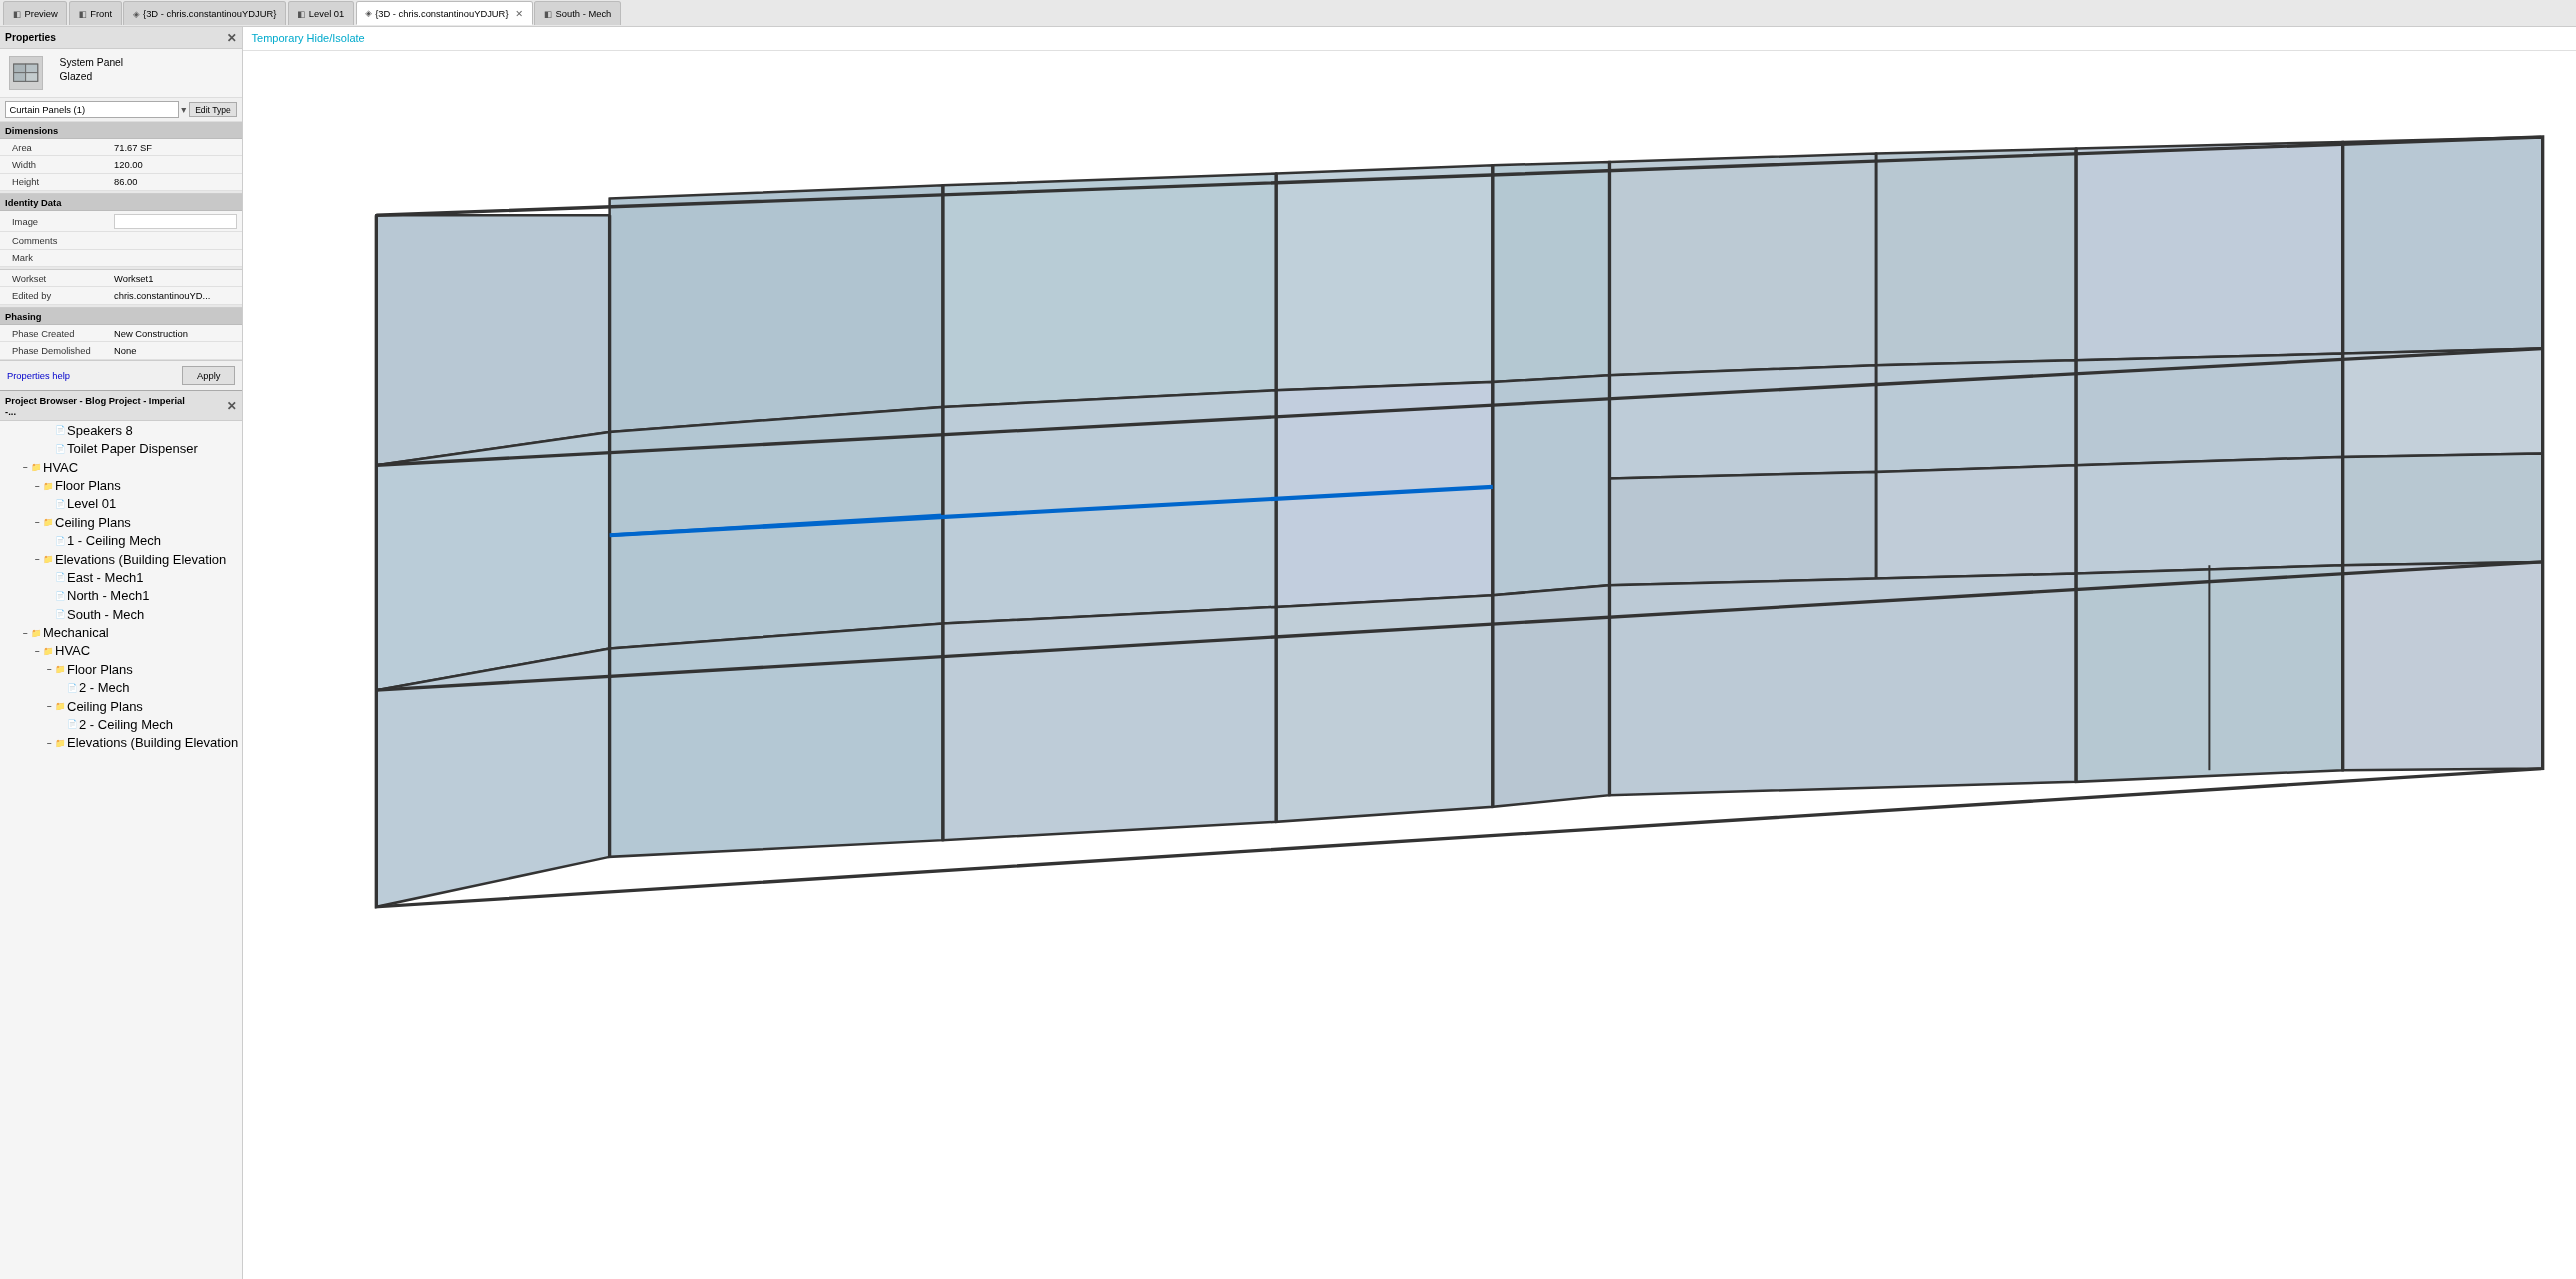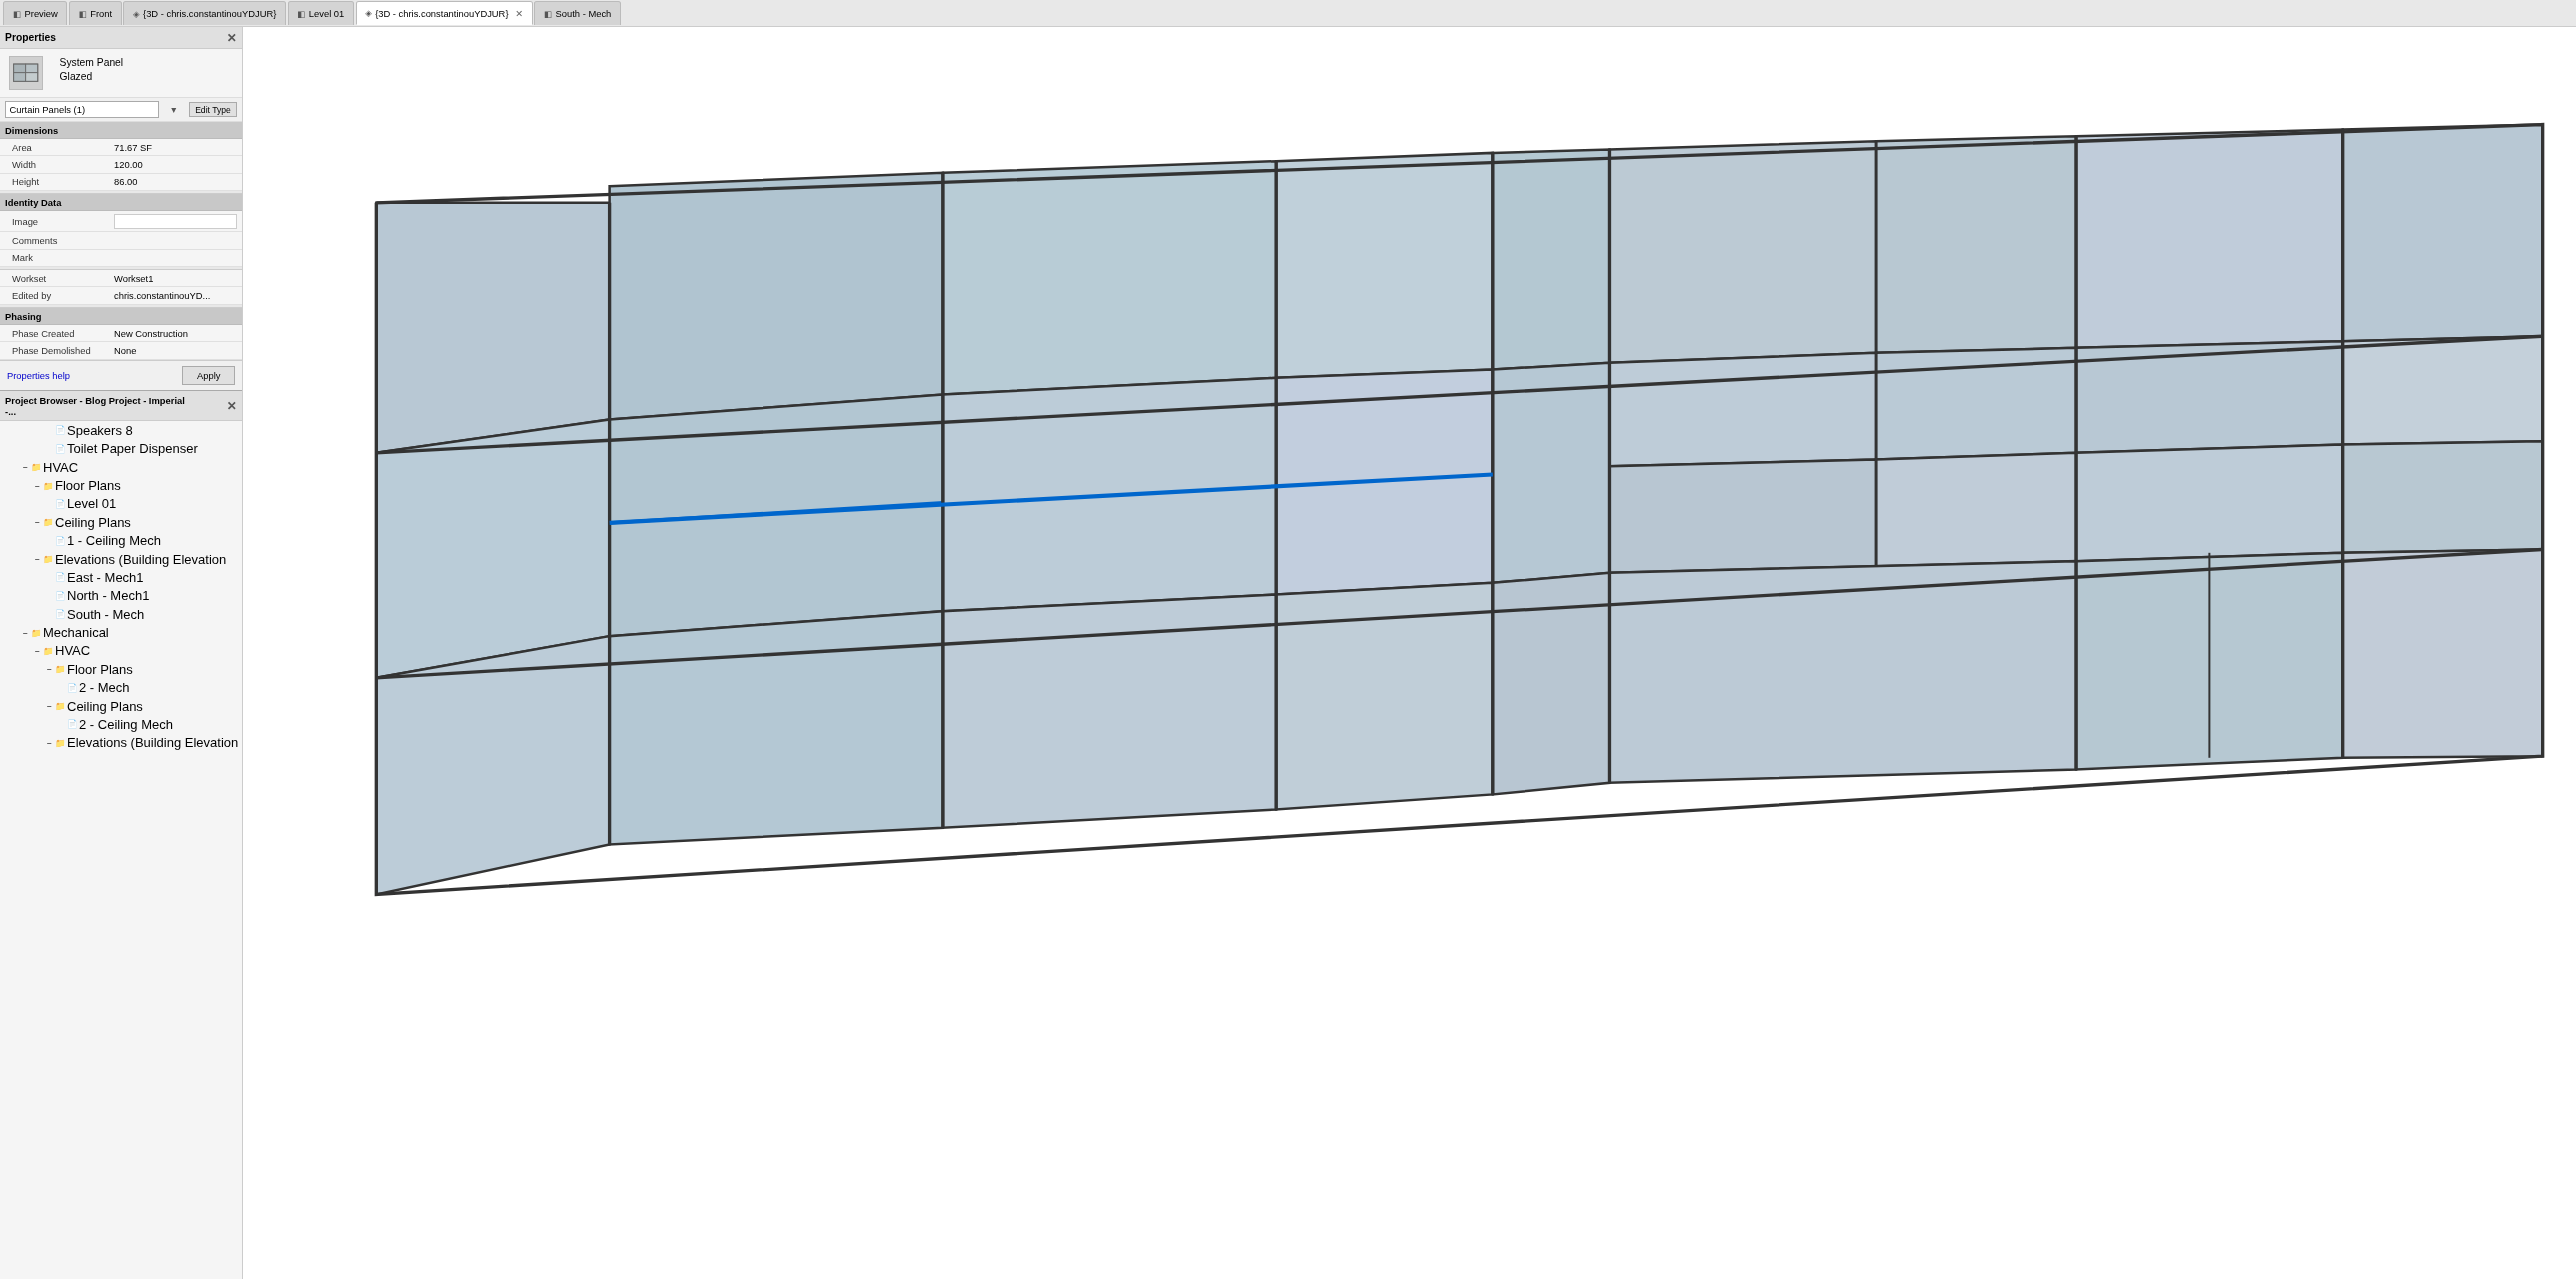--- a/index.html
+++ b/index.html
@@ -98,21 +98,21 @@
     }
     .object-name { font-size: 10.3px; line-height: 1.4; }
 
     
     .selector-row {
       display: flex;
       align-items: center;
       padding: 3.4px 5.1px;
       background: #f0f0f0;
       border-bottom: 0.9px solid #ddd;
-      gap: 11px;
+      gap: 1px;
     }
     .selector-dropdown {
       flex: 1;
       font-size: 9.4px;
       padding: 1.7px 3.4px;
       border: 0.9px solid #aaa;
       background: white;
       appearance: none;
       cursor: pointer;
     }
@@ -496,20 +496,21 @@
           <span class="tree-toggle">−</span>
           <span class="tree-icon">📁</span>
           <span class="tree-label">Elevations (Building Elevation</span>
         </div>
 
       </div>
     </div>
   </div>
 
   <div class="viewport-area">
+    <div class="viewport-label">Temporary Hide/Isolate</div>
     <div class="viewport-canvas">
 
       <svg width="100%" height="100%" viewBox="0 0 1400 700" preserveAspectRatio="xMidYMid meet" style="position:absolute;top:0;left:0;width:100%;height:100%;">
 
         <rect x="0" y="0" width="1400" height="700" fill="#ffffff"></rect>
 
         <polygon points="80,80 220,80 220,210 80,230" fill="#b8c8d4" stroke="#333" stroke-width="1.5"></polygon>
 
         <polygon points="220,70 420,62 420,195 220,210" fill="#b0c4d0" stroke="#333" stroke-width="1.5"></polygon>
 

